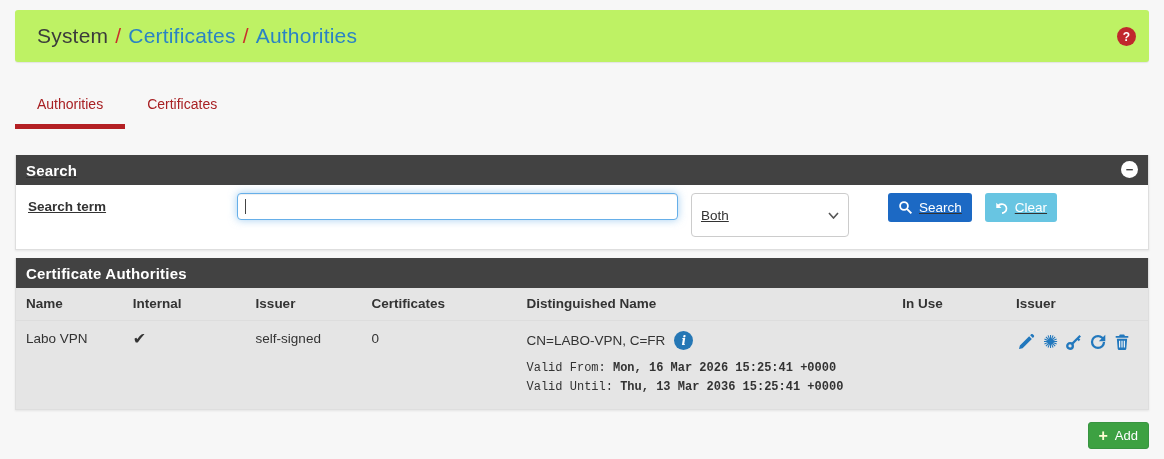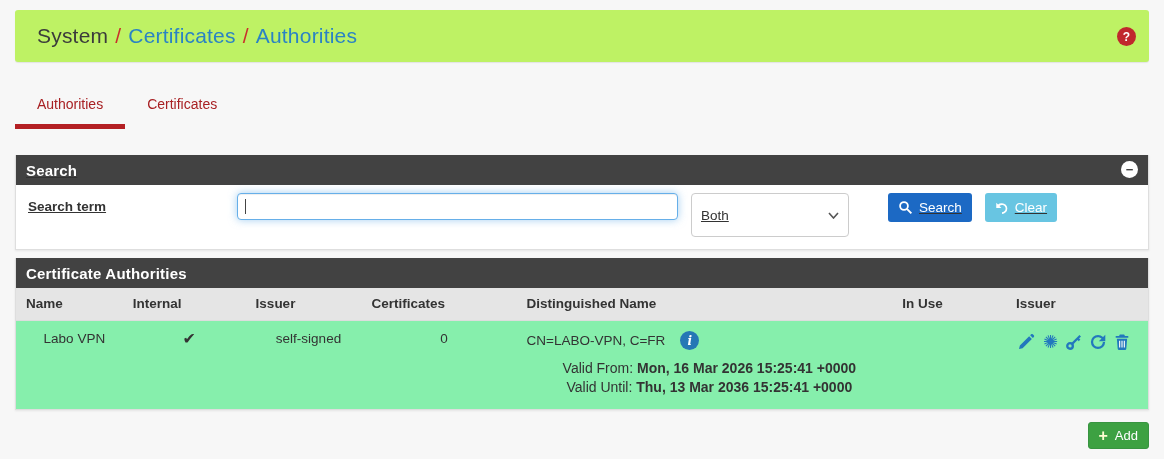--- a/index.html
+++ b/index.html
@@ -49,31 +49,31 @@
   .btn { display:inline-flex; align-items:center; gap:6px; height:29px; border:none;
     border-radius:3px; color:#fff; font-size:13.5px; padding:0 10px; cursor:pointer;
     font-family:"Liberation Sans",sans-serif; }
   .btn-search { margin-left:26px; background:#1c69c4; }
   .btn-clear { margin-left:0; background:#68c5e2; }
   .help-line { margin:12px 0 0 208px; color:#787878; }
 
   .ca-panel { margin-top:8px; }
   table.ca { width:100%; border-collapse:collapse; table-layout:fixed; }
   table.ca th { text-align:left; font-size:13.5px; padding:8px 0 9px 10px; background:#e5e5e5; }
-  table.ca td { vertical-align:top; padding:10px 0 12px 10px; background:#86efac;
-    border-top:1px solid #ddd;text-align:center; }
+  table.ca td { vertical-align:top; padding:10px 0 12px 10px; background:#e5e5e5;
+    border-top:1px solid #ddd; }
   .col-name{width:106px}.col-int{width:122px}.col-iss{width:115px}.col-cert{width:154px}
   .col-dn{width:373px}.col-use{width:113px}.col-act{width:141px}
   .italic { }
   .check { font-size:16px; color:#333; line-height:1; }
-  .dn-line { display:flex; align-items:center; gap:15px; }
+  .dn-line { display:flex; align-items:center; gap:9px; }
   .infodot { width:19px; height:19px; border-radius:50%; background:#2577b5; color:#fff;
     font-family:"DejaVu Serif", serif; font-style:italic; font-weight:bold; font-size:12px;
     display:flex; align-items:center; justify-content:center; cursor:pointer; flex:0 0 auto; }
-  .valid { font-size:14px; margin-top:9px; line-height:19px; }
+  .valid { font-size:12px; margin-top:9px; line-height:19px;font-family:Liberation Mono, monospace; }
   .valid b { font-weight:bold; }
   .actions { display:flex; align-items:center; gap:3px; }
   .act { width:21px; height:21px; display:flex; align-items:center; justify-content:center;
     cursor:pointer; }
   .seal { color:#2278bd; font-size:18px; line-height:1; }
 
   .footer-row { margin-top:12px; display:flex; justify-content:flex-end; }
   .btn-add { background:#3da142; border:1px solid #389441; height:27px; padding:0 10px;
     font-size:13px; gap:7px; }
   .plus { font-size:16px; font-weight:bold; color:#fdfdd0; line-height:1; }

